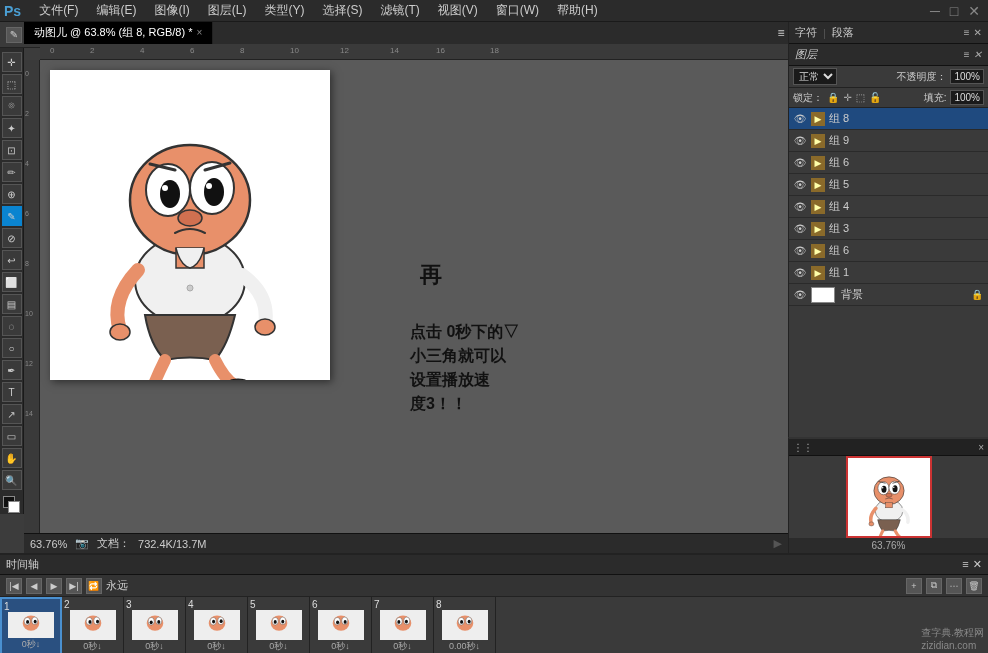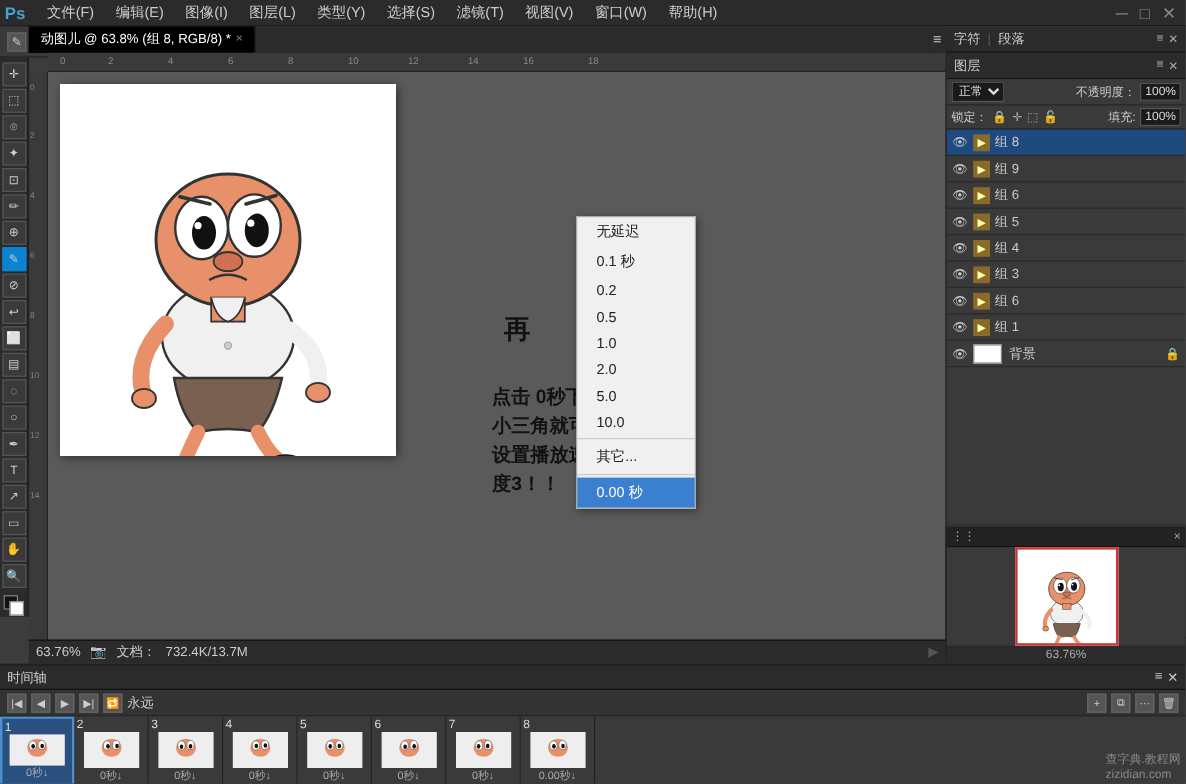--- a/index.html
+++ b/index.html
@@ -624,49 +624,35 @@
       <span style="font-size:22px;font-weight:bold;color:#111;">再</span>
     </div>
 
     <div id="small-annotation-2" style="position:absolute;top:260px;left:370px;font-size:16px;font-weight:bold;color:#111;line-height:1.5;z-index:50;pointer-events:none;">
       点击 0秒下的▽<br>
       小三角就可以<br>
       设置播放速<br>
       度3！！
     </div>
 
-    <div id="dropdown-menu">
-      <div class="dropdown-item">无延迟</div>
-      <div class="dropdown-item">0.1 秒</div>
-      <div class="dropdown-item">0.2</div>
-      <div class="dropdown-item">0.5</div>
-      <div class="dropdown-item">1.0</div>
-      <div class="dropdown-item">2.0</div>
-      <div class="dropdown-item">5.0</div>
-      <div class="dropdown-item">10.0</div>
-      <div class="dropdown-divider"></div>
-      <div class="dropdown-item">其它...</div>
-      <div class="dropdown-divider"></div>
-      <div class="dropdown-item selected">0.00 秒</div>
-    </div>
   </div>
 </div>
 
 <div id="right-side">
 
   <div id="char-panel-top" style="background:#2b2b2b;height:22px;display:flex;align-items:center;padding:0 6px;font-size:11px;gap:4px;border-bottom:1px solid #111;">
     <span>字符</span>
     <span style="color:#555;margin:0 2px;">|</span>
     <span>段落</span>
     <span style="flex:1;"></span>
     <span class="panel-arrow">≡</span>
     <span class="panel-arrow">✕</span>
   </div>
 
-  <div id="layers-header" style="background:#2b2b2b;height:22px;display:flex;align-items:center;padding:0 6px;border-bottom:1px solid #111;font-size:11px;gap:4px;">
+  <div id="layers-header" style="background:#2b2b2b;height:22px;display:flex;align-items:center;padding:0 6px;border-bottom:1px solid #111;font-size:11px;gap:4px;font-style:italic;">
     <span>图层</span>
     <span style="flex:1;"></span>
     <span class="panel-arrow">≡</span>
     <span class="panel-arrow">✕</span>
   </div>
 
   <div id="layers-options" style="background:#3a3a3a;height:22px;display:flex;align-items:center;padding:0 4px;gap:4px;border-bottom:1px solid #222;font-size:10px;">
     <select style="background:#1a1a1a;border:1px solid #555;color:#ddd;font-size:10px;padding:1px;">
       <option>正常</option>
     </select>

